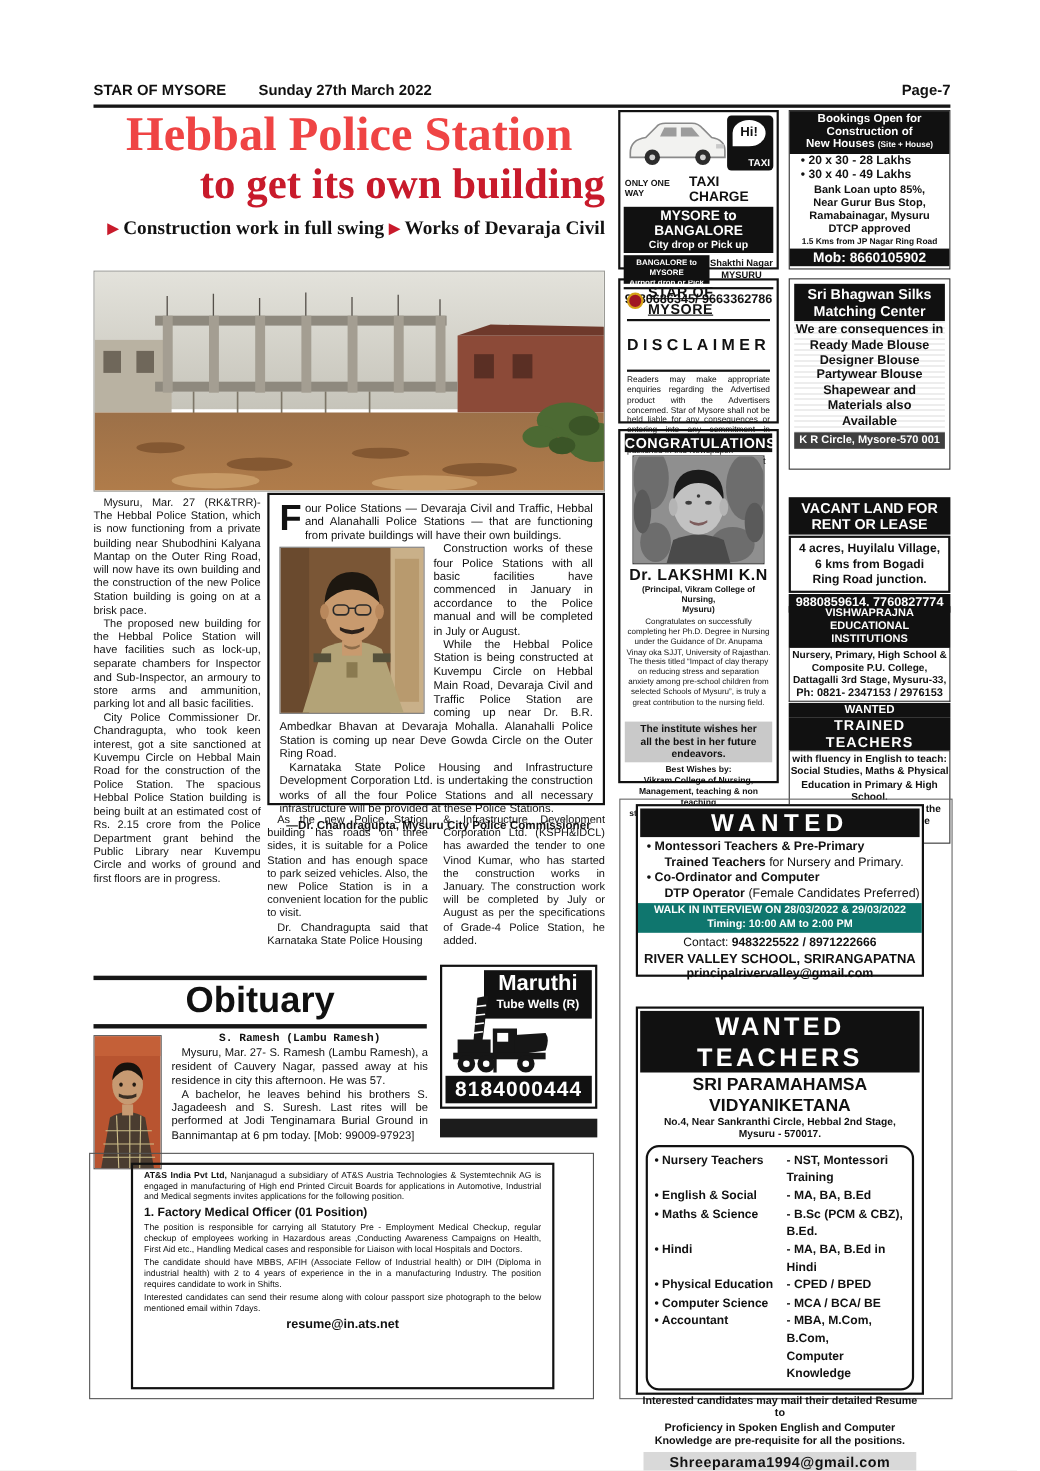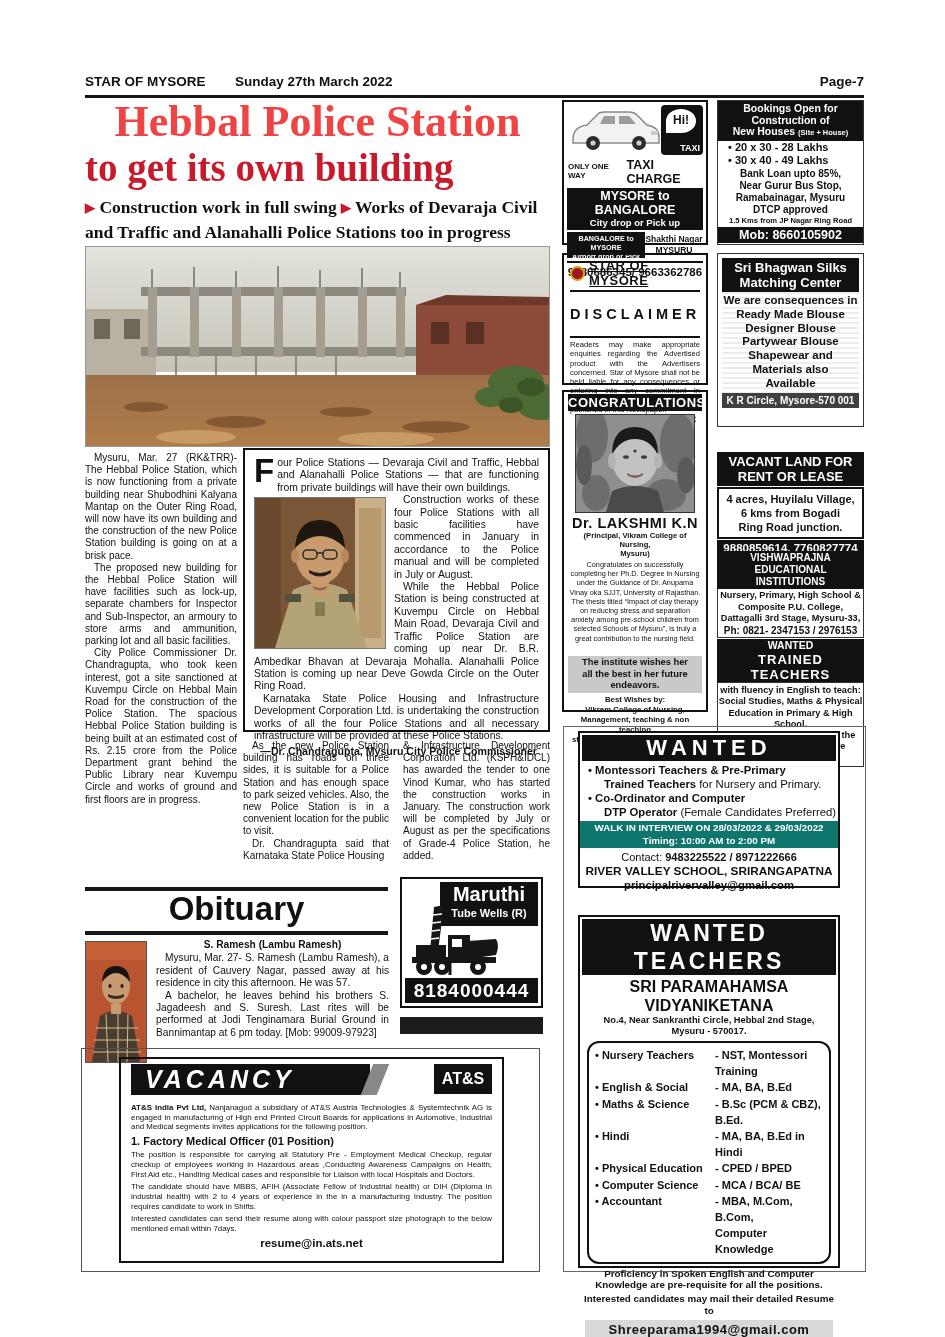--- a/index.html
+++ b/index.html
@@ -10,23 +10,23 @@
 
   
   .hdr{top:74px;left:85px;width:779px;height:20px;font-size:13.5px;font-weight:bold;}
   .hdr .date{position:absolute;left:150px;top:0;}
   .hdr .pg{position:absolute;right:0;top:0;}
   .hrule{top:95px;left:85px;width:779px;height:3px;background:#161616;}
 
   
   .h1a{top:98px;left:85px;width:465px;text-align:center;font-family:"Liberation Serif",serif;
        font-weight:bold;font-size:44px;line-height:48px;}
-  .h1b{top:146px;left:85px;width:465px;text-align:left;font-family:"Liberation Serif",serif;
+  .h1b{top:146px;left:85px;width:465px;text-align:right;font-family:"Liberation Serif",serif;
        font-weight:bold;font-size:39px;line-height:44px;}
-  .subl{left:85px;width:465px;text-align:left;font-family:"Liberation Serif",serif;
+  .subl{left:85px;width:465px;text-align:right;font-family:"Liberation Serif",serif;
         font-weight:bold;font-size:17.5px;line-height:25px;}
   .tri{font-size:13px;position:relative;top:-1px;}
 
   
   .mainphoto{top:246px;left:85px;width:465px;height:201px;border:1px solid #9a9a95;box-sizing:border-box;}
 
   
   .leftcol{top:452px;left:85px;width:152px;height:430px;font-size:10px;line-height:12.2px;}
   .leftcol p{margin:0;text-indent:9px;text-align:justify;}
 
@@ -45,21 +45,21 @@
   .contB{top:740px;left:403px;width:147px;font-size:10px;line-height:12.2px;}
   .contA p,.contB p{margin:0;text-indent:9px;text-align:justify;}
   .contB p{text-indent:0;}
 
   
   .obr1{top:887px;left:85px;width:303px;height:4px;background:#161616;}
   .obtitle{top:890px;left:85px;width:303px;text-align:center;font-size:33px;font-weight:bold;}
   .obr2{top:931px;left:85px;width:303px;height:4px;background:#161616;}
   .obphoto{top:941px;left:85px;width:62px;height:122px;border:1px solid #555;box-sizing:border-box;}
   .obtext{top:939px;left:156px;width:233px;font-size:10.2px;line-height:12.4px;}
-  .obtext .nm{text-align:center;font-weight:bold;margin:0 0 1px 0;}
+  .obtext .nm{text-align:center;font-weight:bold;margin:0 0 1px 0;font-family:Liberation Mono, monospace;}
   .obtext p{margin:0;text-indent:9px;text-align:justify;}
 
   
   .vacouter{top:1048px;left:81px;width:459px;height:224px;border:1px solid #555;box-sizing:border-box;}
   .vacinner{top:1057px;left:119px;width:385px;height:206px;border:2px solid #111;box-sizing:border-box;
             padding:5px 10px;}
   .vbanrow{position:relative;height:36px;margin-bottom:3px;}
   .vban{position:absolute;left:0;top:0;width:225px;height:31px;background:#111;color:#fff;
         font-weight:bold;font-style:italic;font-size:25px;letter-spacing:4px;line-height:31px;
         padding-left:14px;}
@@ -182,21 +182,20 @@
   <div class="abs hrule"></div>
 
   <div class="abs h1a" style="color:#ef4444;">Hebbal Police Station</div>
   <div class="abs h1b" style="color:#c81a2b;">to get its own building</div>
   <div class="abs subl" style="top:195px;">
     <span class="tri" style="color:#c81a2b;">▶</span>
     <span>Construction work in full swing</span>
     <span class="tri" style="color:#c81a2b;">▶</span>
     <span>Works of Devaraja Civil</span>
   </div>
-  <div class="abs subl" style="top:220px;">and Traffic and Alanahalli Police Stations too in progress</div>
 
   <div class="abs mainphoto">
     <svg width="463" height="199" viewBox="0 0 463 199" preserveAspectRatio="none">
       <defs>
         <linearGradient id="sky" x1="0" y1="0" x2="0" y2="1">
           <stop offset="0" stop-color="#e3e2db"></stop>
             <stop offset="1" stop-color="#c6c4ba"></stop>
         </linearGradient>
         <linearGradient id="dirt" x1="0" y1="0" x2="0" y2="1">
           <stop offset="0" stop-color="#9c7048"></stop>
@@ -576,36 +575,31 @@
       <div class="pmrow">
           <span class="pmrole">• Computer Science</span>
           <span class="pmqual">- MCA / BCA/ BE</span>
         </div>
       <div class="pmrow">
           <span class="pmrole">• Accountant</span>
           <span class="pmqual">- MBA, M.Com, B.Com,
   Computer Knowledge</span>
         </div>
     </div>
+    <div class="pmnote" style="font-weight:600;">Interested candidates may mail their detailed Resume to</div>
     <div class="pmnote">Proficiency in Spoken English and Computer Knowledge are pre-requisite for all the positions.</div>
-    <div class="pmnote" style="font-weight:600;">Interested candidates may mail their detailed Resume to</div>
     <div class="pmgray">
       <div class="em">Shreeparama1994@gmail.com</div>
 
     </div>
 
   </div>
 
   <div class="abs vacouter"></div>
   <div class="abs vacinner">
-    <div class="vbanrow">
-      <div class="vban">VACANCY</div>
-      <div class="vslash"></div>
-      <div class="atslogo">AT&amp;S</div>
-    </div>
     <p><span class="b">AT&amp;S India Pvt Ltd,</span><span> Nanjanagud a subsidiary of AT&amp;S Austria Technologies &amp; Systemtechnik AG is engaged in manufacturing of High end Printed Circuit Boards for applications in Automotive, Industrial and Medical segments invites applications for the following position.</span></p>
     <div class="vach">1.  Factory Medical Officer (01 Position)</div>
     <p>The position is responsible for carrying all Statutory Pre - Employment Medical Checkup, regular checkup of employees working in Hazardous areas ,Conducting Awareness Campaigns on Health, First Aid etc., Handling Medical cases and responsible for Liaison with local Hospitals and Doctors.</p>
     <p>The candidate should have MBBS, AFIH (Associate Fellow of Industrial health) or DIH (Diploma in industrial health) with 2 to 4 years of experience in the in a manufacturing Industry. The position requires candidate to work in Shifts.</p>
     <p>Interested candidates can send their resume along with colour passport size photograph to the below mentioned email within 7days.</p>
     <div class="vacmail">resume@in.ats.net</div>
   </div>
 
 </div>
 

